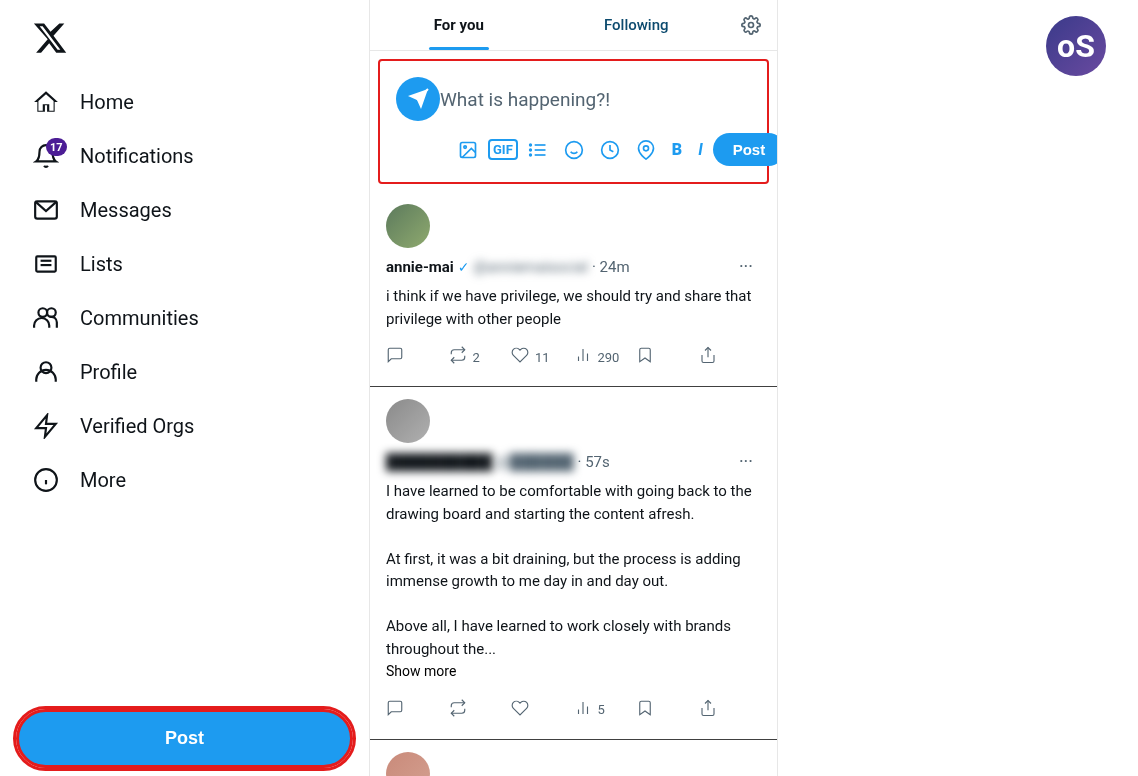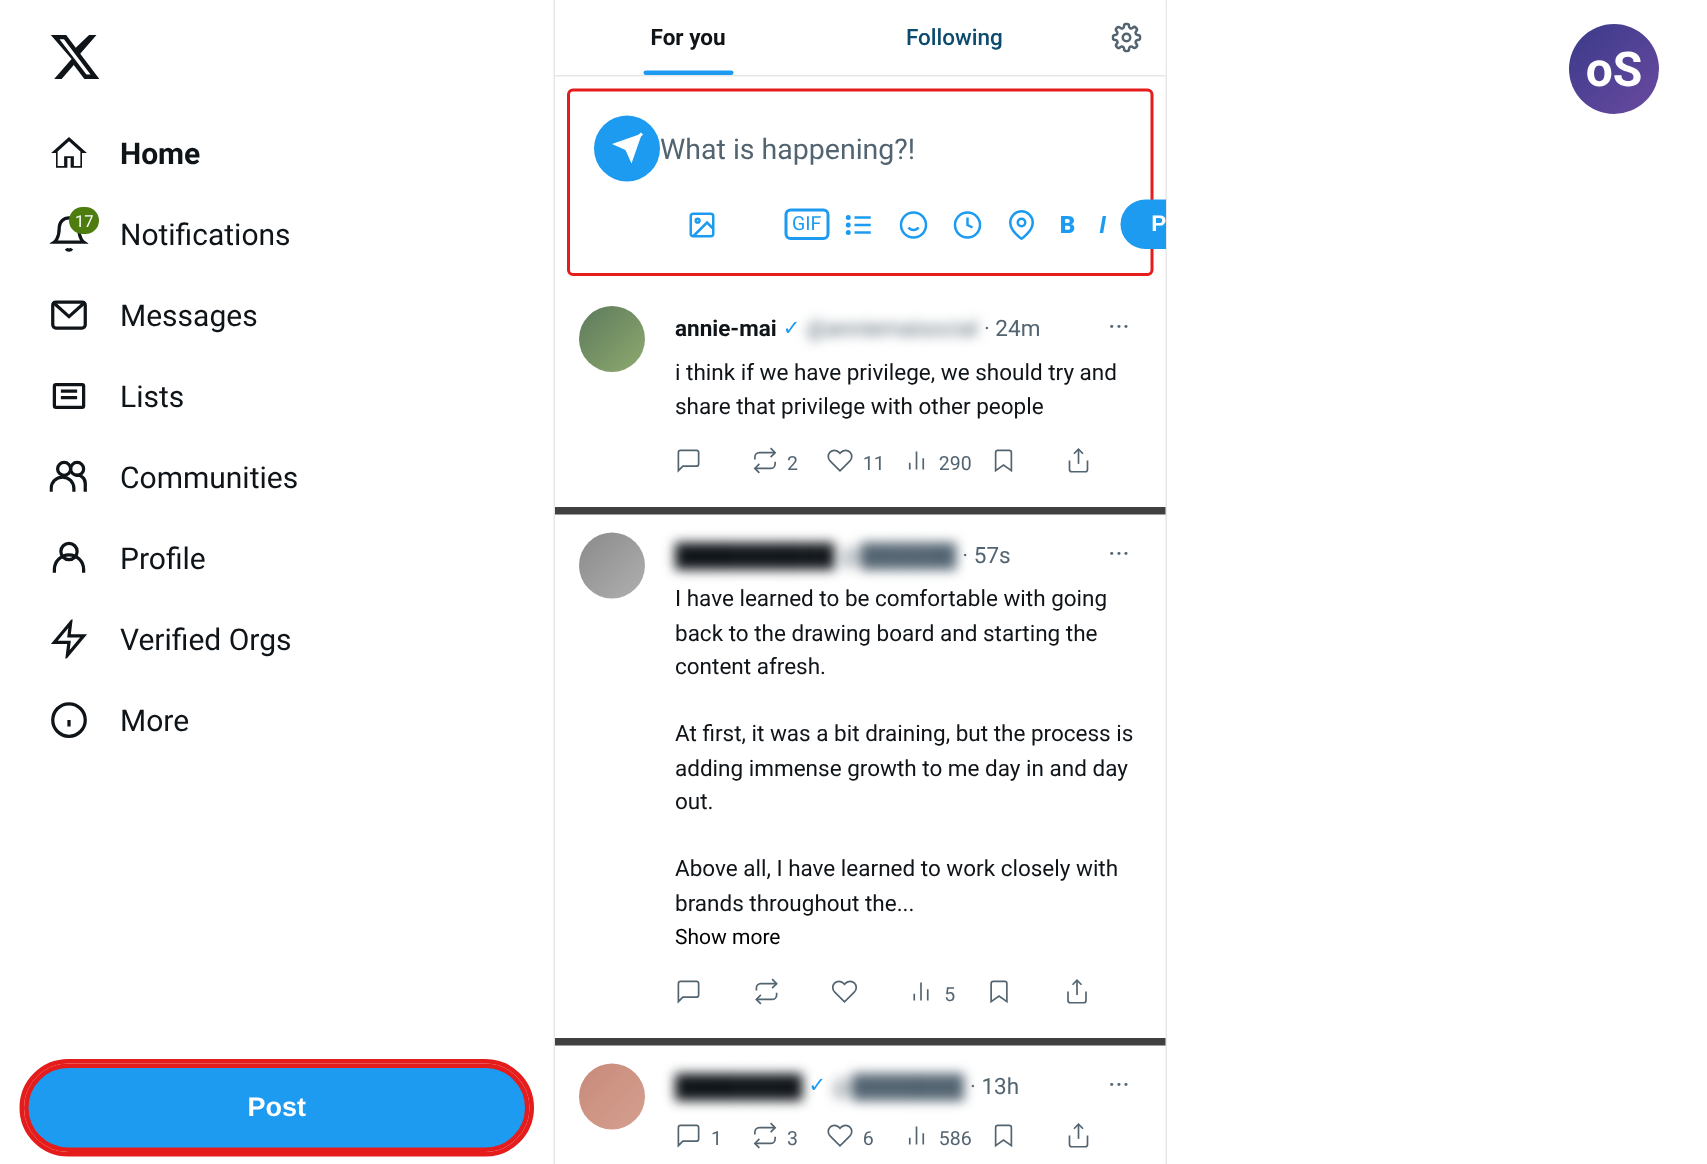--- a/index.html
+++ b/index.html
@@ -50,42 +50,42 @@
       cursor: pointer;
       font-size: 20px;
       font-weight: 400;
       color: #0f1419;
       text-decoration: none;
       position: relative;
       transition: background 0.15s;
     }
 
     .nav-item.active {
-      font-weight: 700;
+      font-weight: 400;
     }
 
     .nav-icon {
       width: 28px;
       height: 28px;
       display: flex;
       align-items: center;
       justify-content: center;
       font-size: 22px;
       flex-shrink: 0;
     }
 
     .nav-badge {
       position: absolute;
       top: 8px;
       left: 30px;
-      background: #4d7c0f;
+      background: #4c1d95;
       color: #fff;
       border-radius: 9999px;
       font-size: 11px;
-      font-weight: 400;
+      font-weight: 700;
       min-width: 18px;
       height: 18px;
       display: flex;
       align-items: center;
       justify-content: center;
       padding: 0 4px;
     }
 
     .post-button {
       background: #1d9bf0;
@@ -231,24 +231,25 @@
     }
 
     
     .feed {
       display: flex;
       flex-direction: column;
     }
 
     .tweet {
       display: flex;
-      gap: 20px;
+      gap: 4px;
       padding: 12px 16px;
-      border-bottom: 5px solid #404040;
-      cursor: pointer;
+      border-bottom: 1px solid #404040;
+      cursor: pointer;
+      flex-direction: column;
     }
 
     .tweet-avatar {
       width: 44px;
       height: 44px;
       border-radius: 50%;
       flex-shrink: 0;
       overflow: hidden;
     }
 
@@ -513,21 +514,21 @@
       <div class="compose-placeholder">What is happening?!</div>
     </div>
     <div class="compose-toolbar">
       <span class="compose-tool">
         <svg width="20" height="20" viewBox="0 0 24 24" fill="none" stroke="#1d9bf0" stroke-width="2">
             <rect x="3" y="3" width="18" height="18" rx="2"></rect>
             <circle cx="8.5" cy="8.5" r="1.5"></circle>
             <polyline points="21 15 16 10 5 21"></polyline>
           </svg>
       </span>
-      <span class="compose-tool" style="font-weight:400;color:#1d9bf0;font-size:13px;border:2px solid #1d9bf0;border-radius:4px;padding:1px 3px;margin-left:35px;">GIF</span>
+      <span class="compose-tool" style="font-weight:700;color:#1d9bf0;font-size:13px;border:2px solid #1d9bf0;border-radius:4px;padding:1px 3px;">GIF</span>
       <span class="compose-tool">
         <svg width="20" height="20" viewBox="0 0 24 24" fill="none" stroke="#1d9bf0" stroke-width="2">
             <line x1="8" y1="6" x2="21" y2="6"></line>
             <line x1="8" y1="12" x2="21" y2="12"></line>
             <line x1="8" y1="18" x2="21" y2="18"></line>
             <circle cx="3" cy="6" r="1" fill="#1d9bf0"></circle>
             <circle cx="3" cy="12" r="1" fill="#1d9bf0"></circle>
             <circle cx="3" cy="18" r="1" fill="#1d9bf0"></circle>
           </svg>
       </span>

